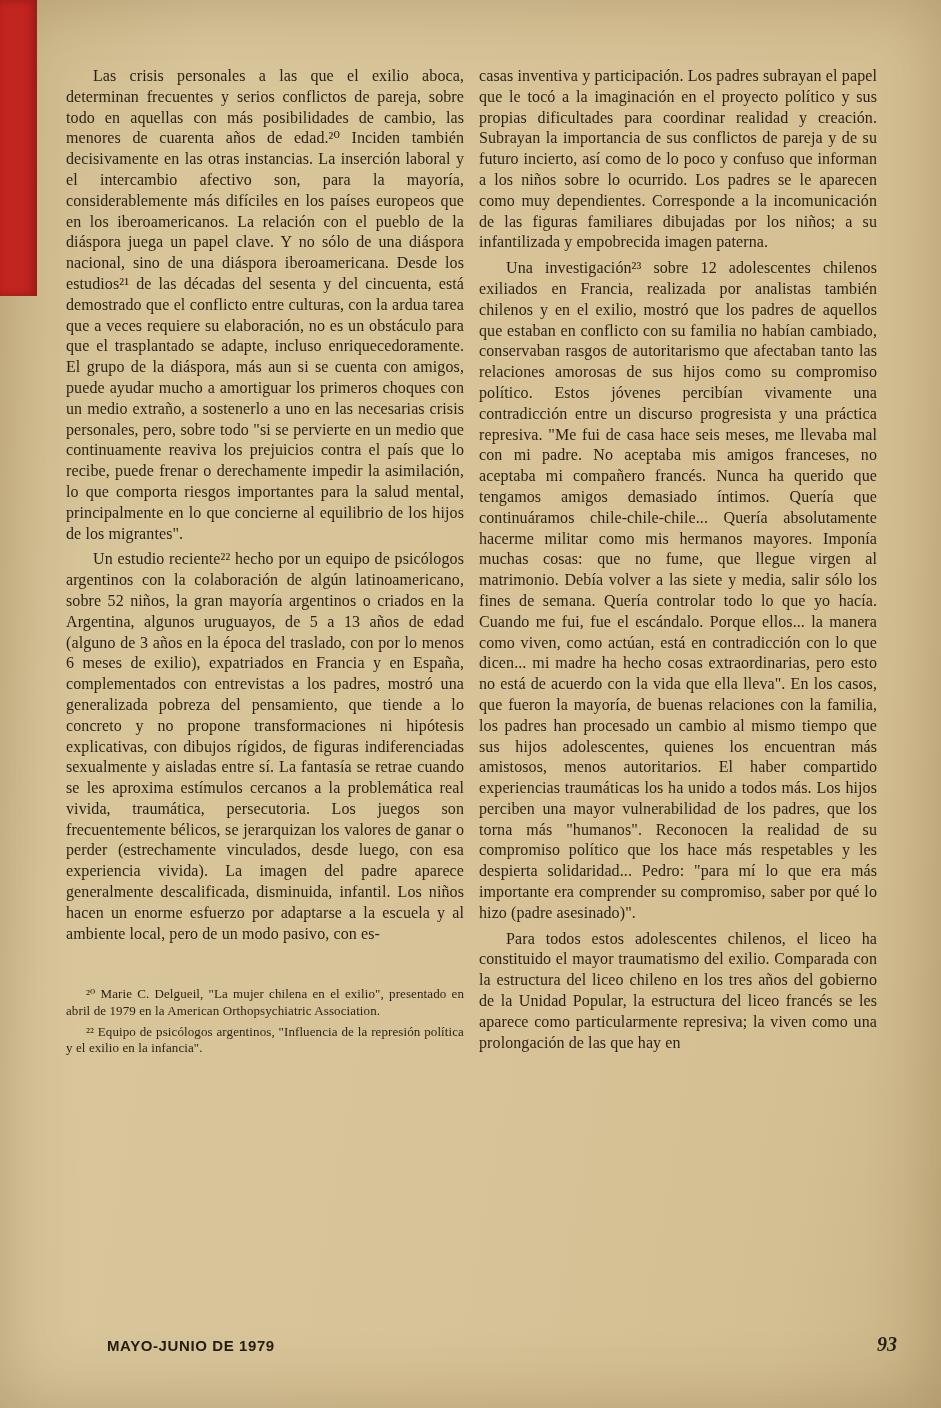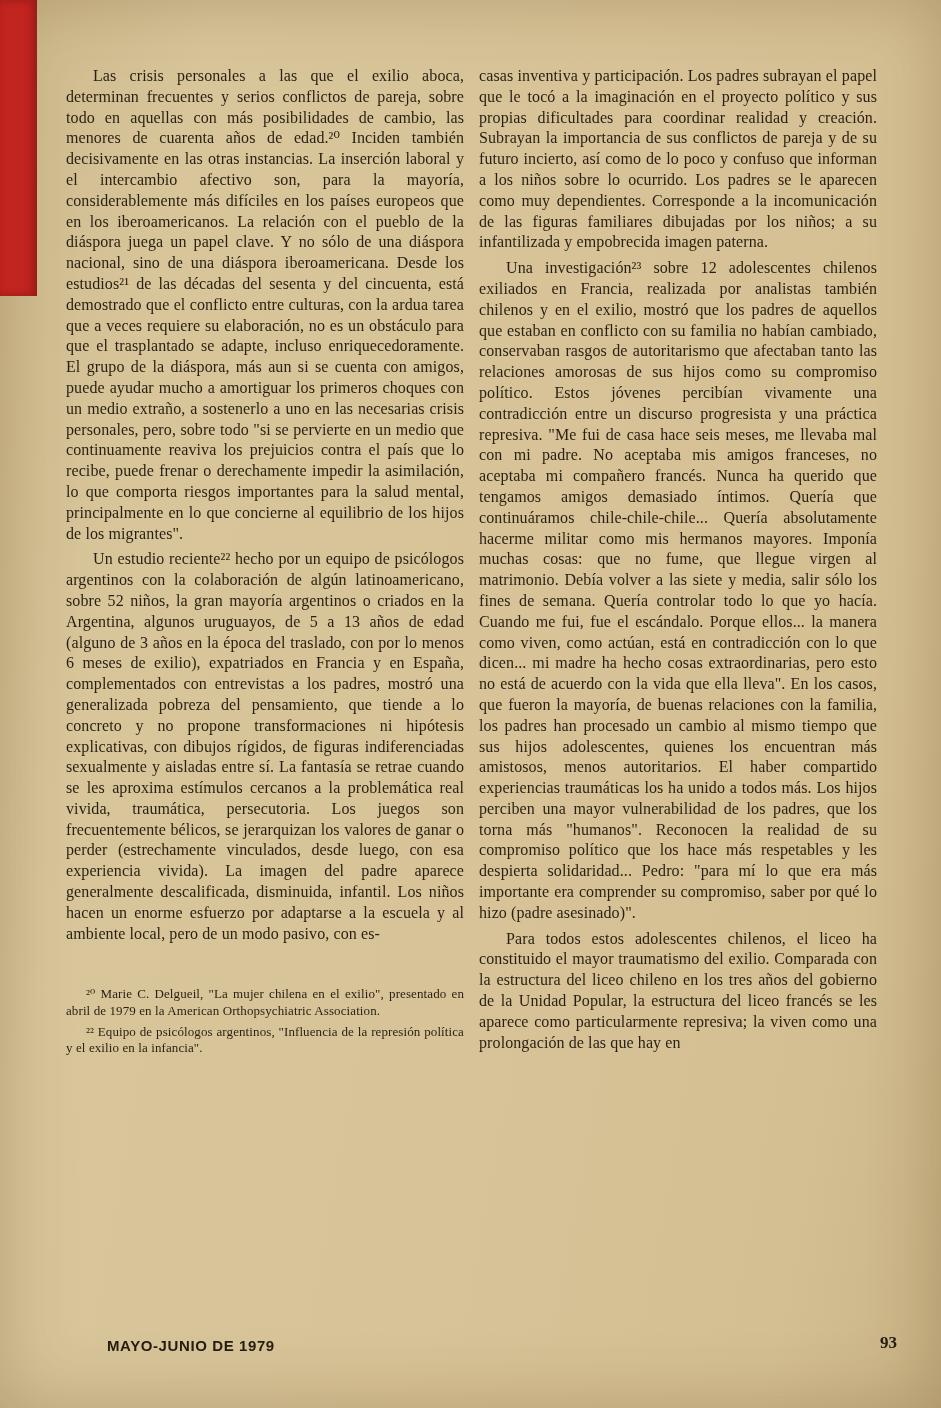--- a/index.html
+++ b/index.html
@@ -59,22 +59,23 @@
     font-size: 15px;
     letter-spacing: 0.6px;
     color: #241c10;
     margin-left: 41px;
   }
   .page-number {
     position: absolute;
     right: 44px;
     top: 1333px;
     font-weight: bold;
-    font-size: 17px;
+    font-size: 20px;
     color: #241c10;
+    font-style: italic;
   }
 </style>
 </head>
 <body>
 
 <div class="page">
 
   <div class="red-stripe"></div>
 
   <div class="col col-left">

